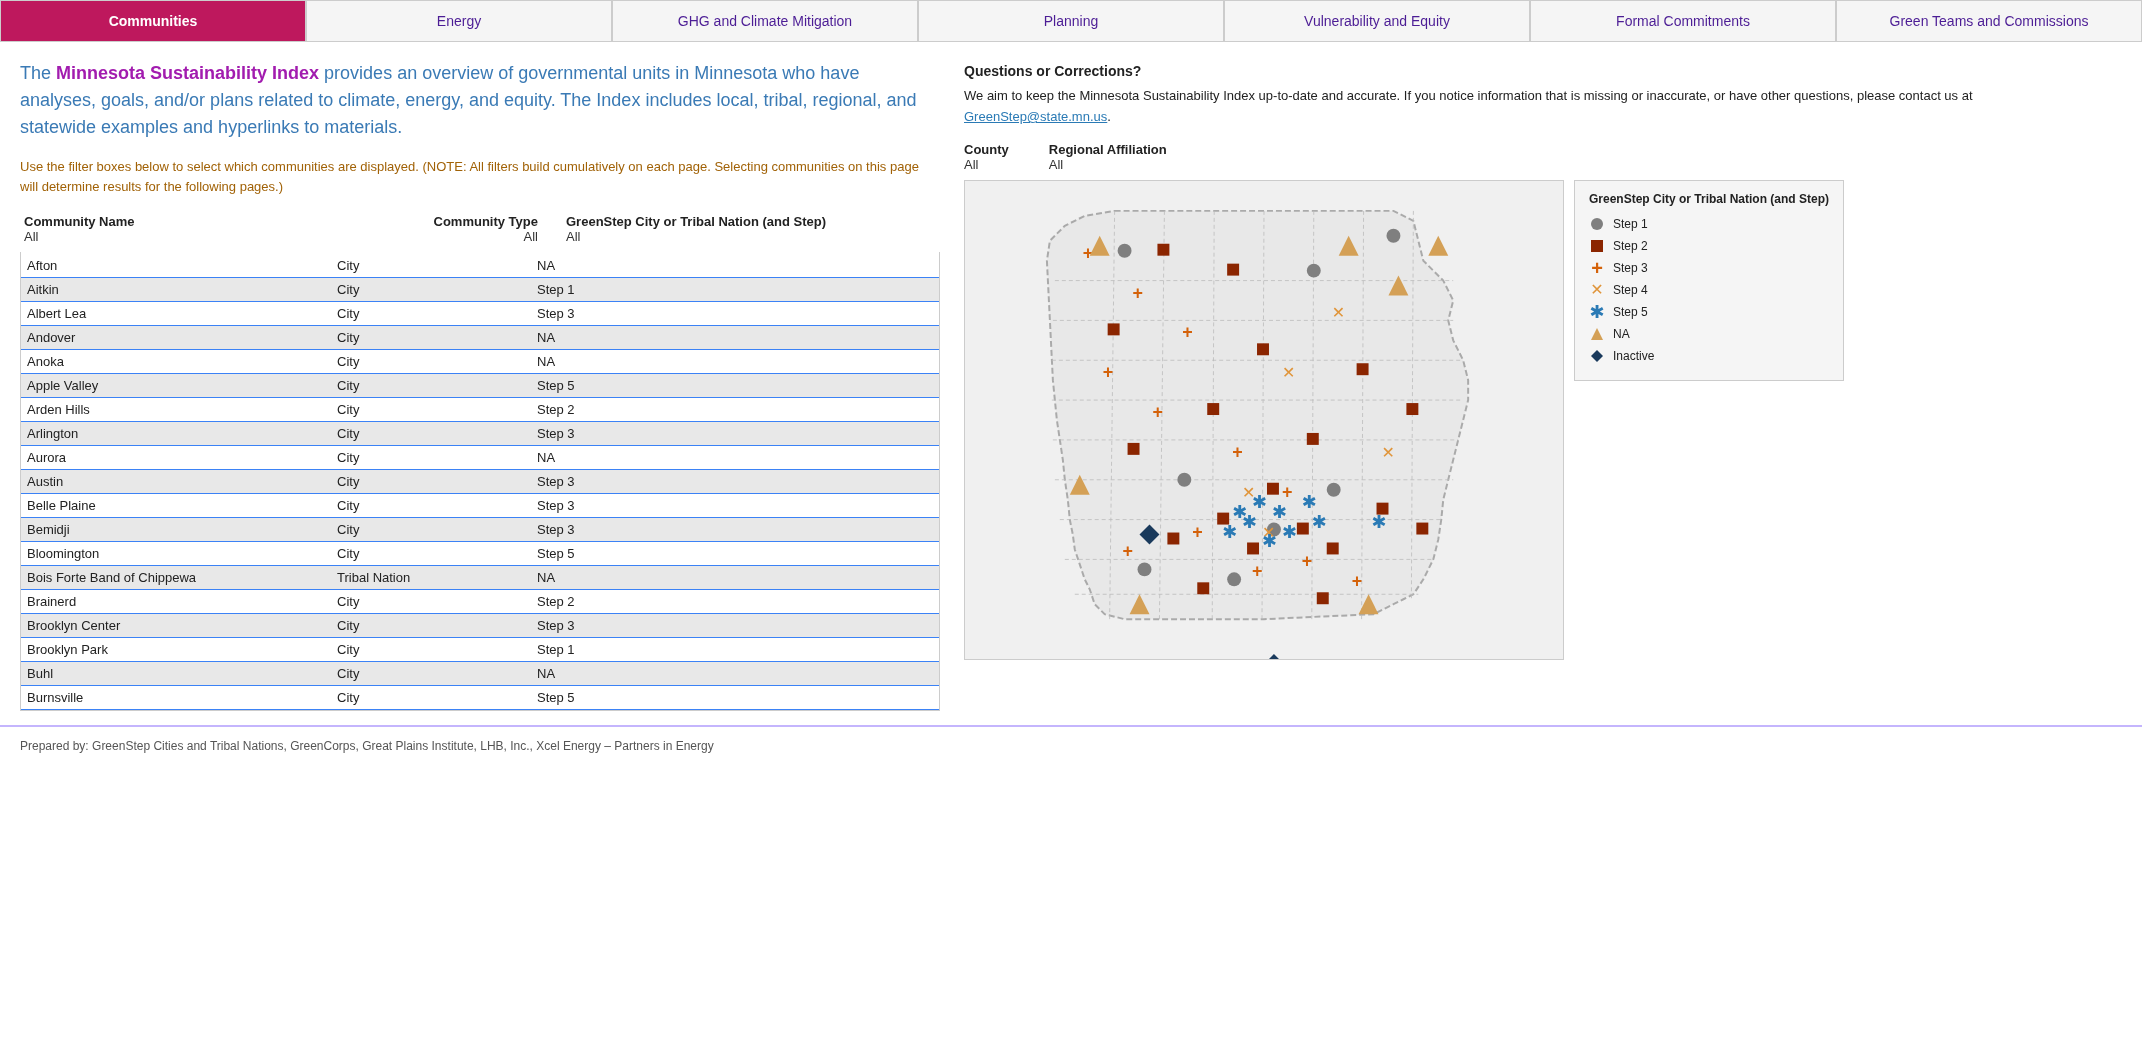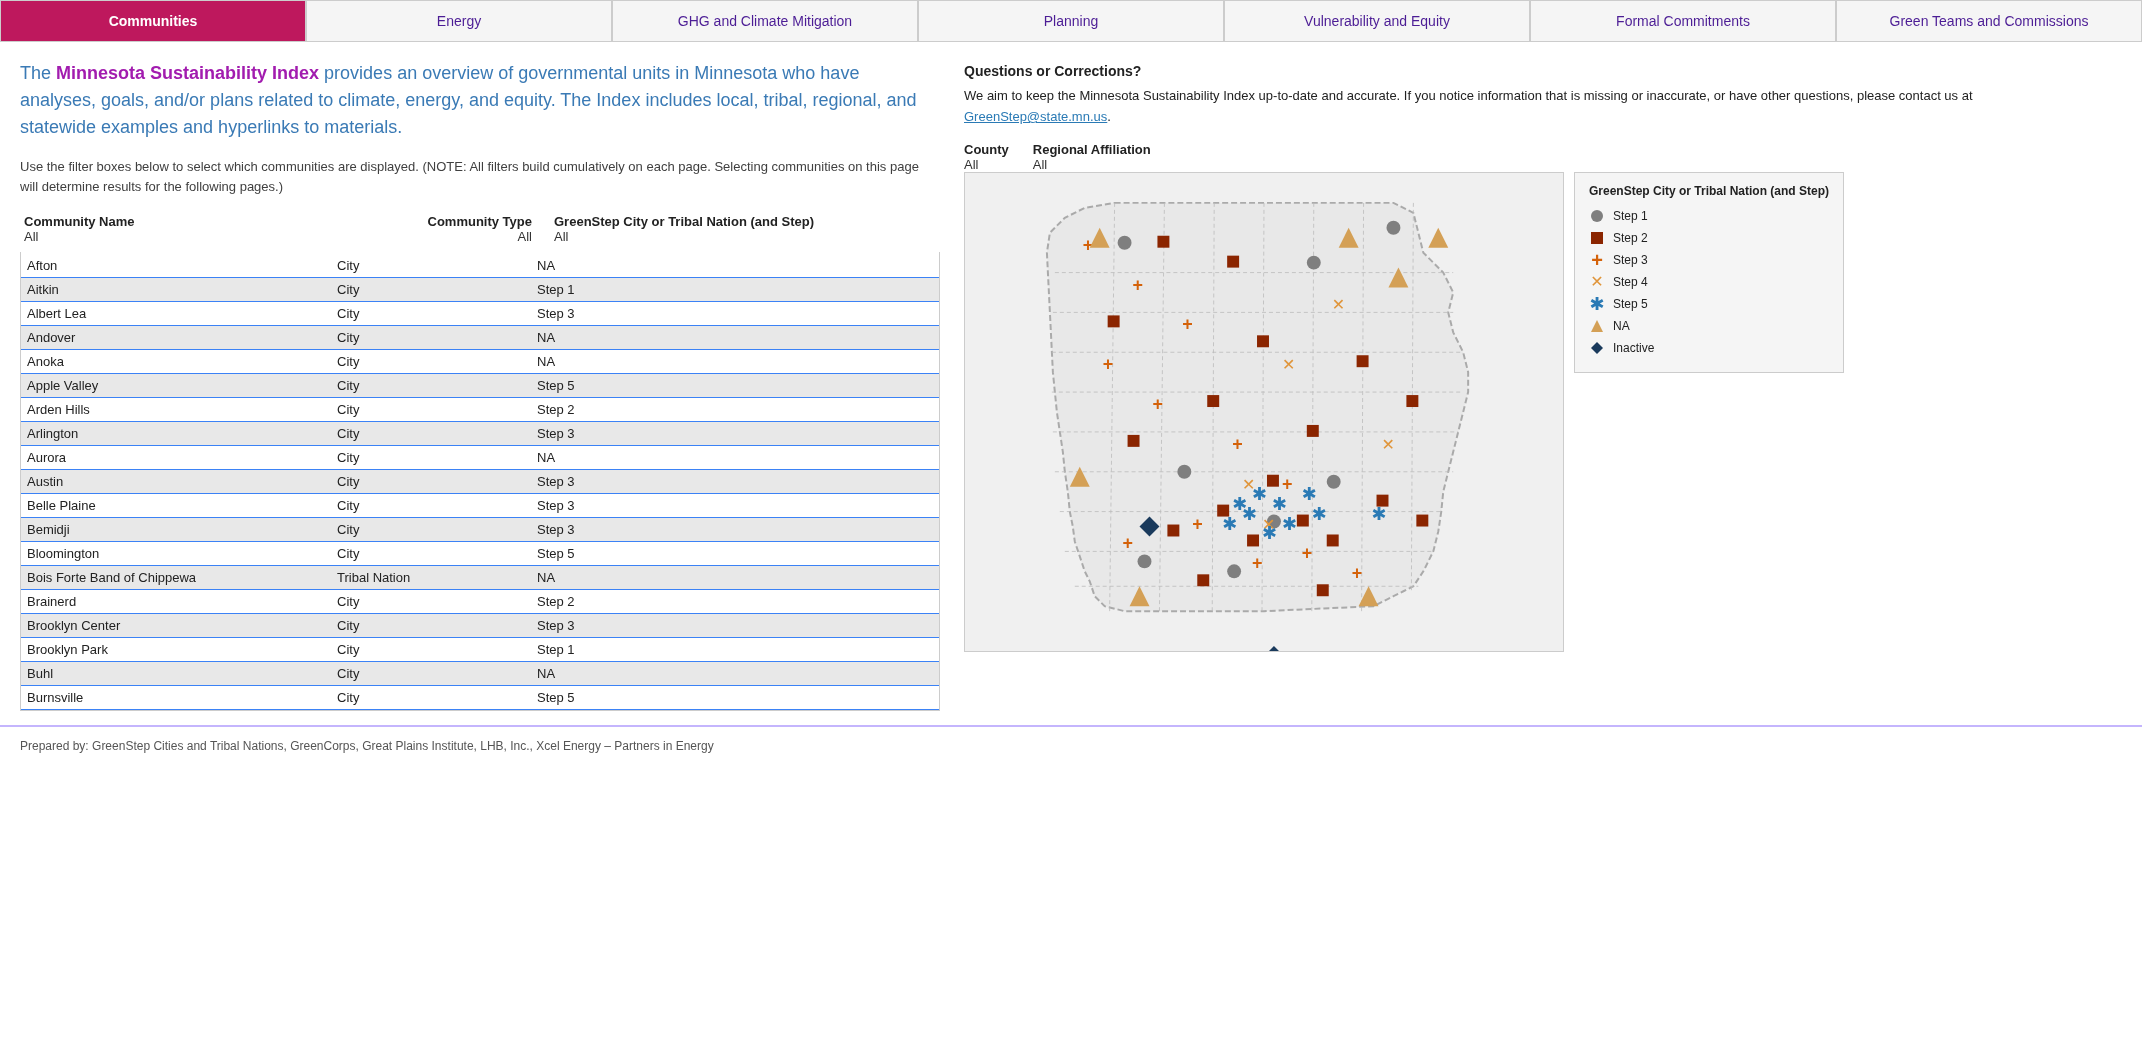--- a/index.html
+++ b/index.html
@@ -24,24 +24,24 @@
     .nav-item.active { background: #be185d; color: #fff; font-weight: bold; }
 
     
     .main { display: flex; padding: 18px 20px 0 20px; gap: 24px; }
     .left-panel { flex: 0 0 920px; }
     .right-panel { flex: 1; }
 
     
     .intro-text { font-size: 18px; color: #3a7ab5; line-height: 1.5; margin-bottom: 16px; }
     .intro-text strong { color: #a21caf; font-weight: 900; }
-    .sub-text { font-size: 13px; color: #404040; line-height: 1.5; margin-bottom: 14px; }
-
-    
-    .filter-row { display: flex; gap: 10px; margin-bottom: 2px; }
+    .sub-text { font-size: 13px; color: #a16207; line-height: 1.5; margin-bottom: 14px; }
+
+    
+    .filter-row { display: flex; gap: 16px; margin-bottom: 2px; }
     .filter-col { display: flex; flex-direction: column; }
     .filter-col:nth-child(1) { width: 310px; }
     .filter-col:nth-child(2) { width: 200px; text-align: right; }
     .filter-col:nth-child(3) { flex: 1; }
 
     .col-header { font-weight: bold; font-size: 13px; padding: 4px 8px 0 4px; }
     .col-all { font-size: 13px; padding: 0 8px 6px 4px; color: #333; }
 
     .data-table { width: 100%; border-collapse: collapse; margin-top: 2px; }
     .data-table td { padding: 4px 6px; font-size: 13px; border-bottom: 1px solid #3b82f6; }
@@ -49,21 +49,21 @@
     .data-table tr:nth-child(odd) td { background: #fff; }
     .data-table td:first-child { width: 310px; }
     .data-table td:nth-child(2) { width: 200px; }
 
     
     .questions-box { margin-bottom: 14px; font-size: 13px; line-height: 1.6; }
     .questions-box .q-title { font-weight: bold; font-size: 14px; margin-bottom: 4px; }
     .questions-box a { color: #2a7ab5; }
 
     .map-area { display: flex; gap: 10px; align-items: flex-start; }
-    .map-filters { display: flex; gap: 24px; margin-bottom: 0; font-size: 13px; align-items: flex-end; }
+    .map-filters { display: flex; gap: 40px; margin-bottom: 8px; font-size: 13px; align-items: flex-end; }
     .map-filter-item { display: flex; flex-direction: column; }
     .map-filter-label { font-weight: bold; }
     .map-filter-value { color: #333; }
 
     .map-container { position: relative; background: #f0f0f0; border: 1px solid #ccc; width: 600px; height: 480px; overflow: hidden; }
 
     .legend { background: #f5f5f5; border: 1px solid #ccc; padding: 10px 14px; font-size: 12px; min-width: 180px; }
     .legend-title { font-weight: bold; font-size: 12px; margin-bottom: 8px; line-height: 1.4; }
     .legend-item { display: flex; align-items: center; gap: 8px; margin-bottom: 6px; }
     .legend-symbol { width: 16px; height: 16px; display: flex; align-items: center; justify-content: center; font-size: 16px; }

